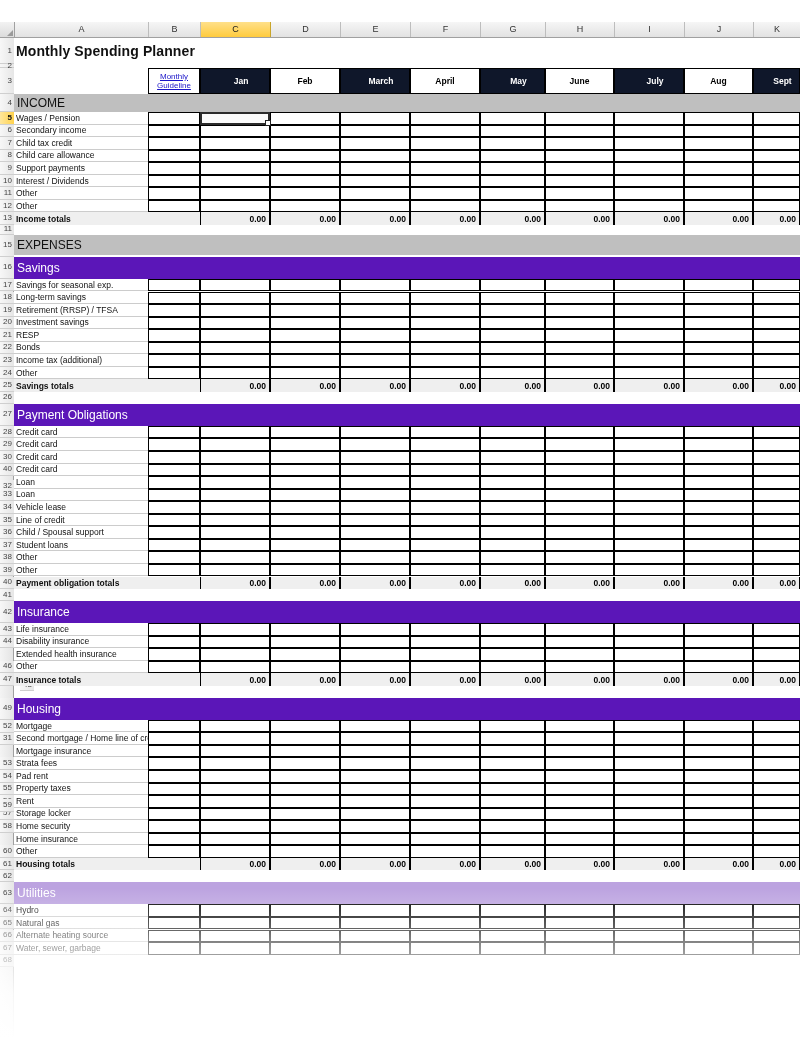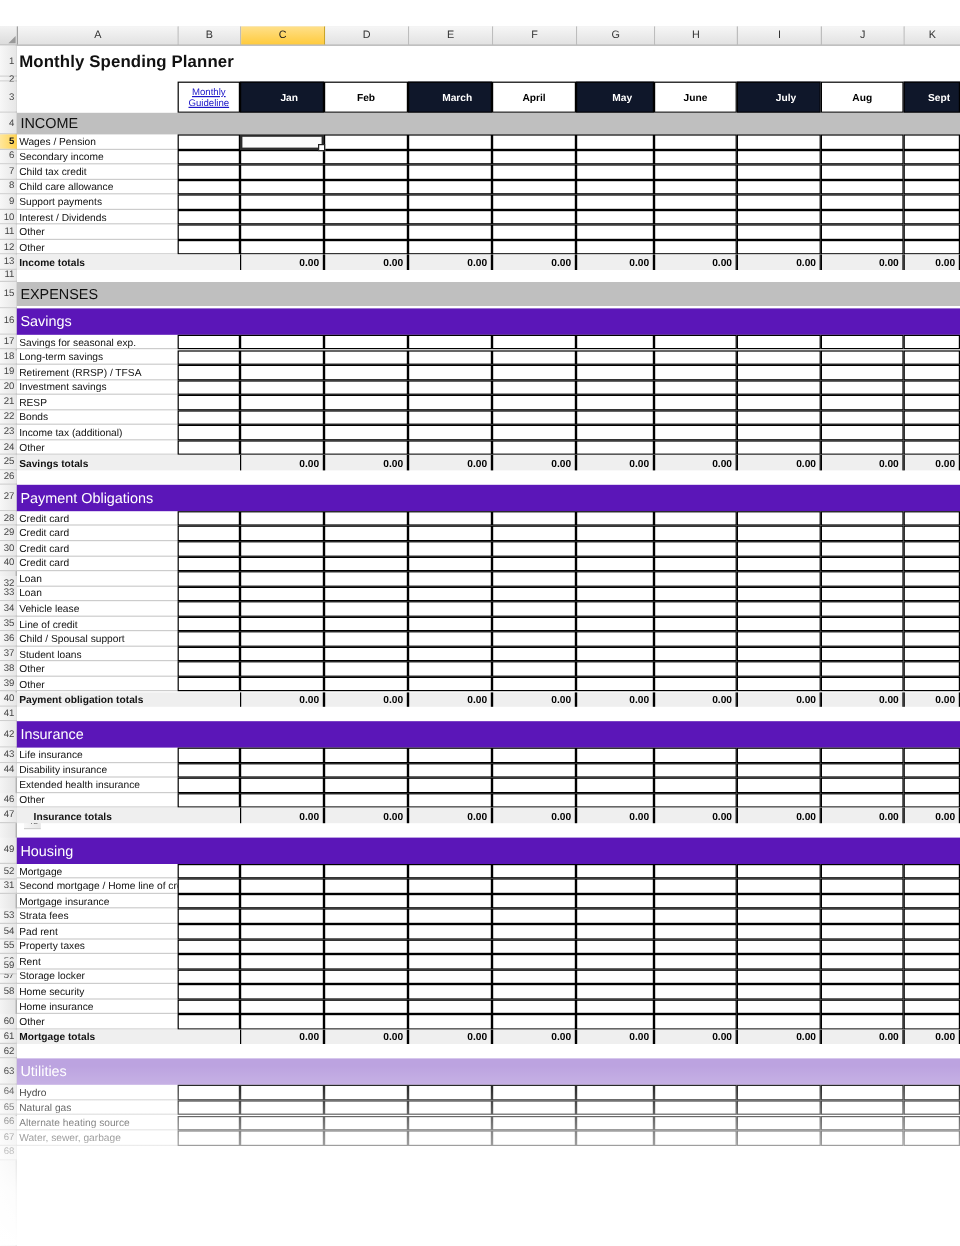--- a/index.html
+++ b/index.html
@@ -698,21 +698,21 @@
         <div class="cell bx" style="left: 256px; width: 70px;"></div>
         <div class="cell bx" style="left: 326px; width: 70px;"></div>
         <div class="cell bx" style="left: 396px; width: 70px;"></div>
         <div class="cell bx" style="left: 466px; width: 65px;"></div>
         <div class="cell bx" style="left: 531px; width: 69px;"></div>
         <div class="cell bx" style="left: 600px; width: 70px;"></div>
         <div class="cell bx" style="left: 670px; width: 69px;"></div>
         <div class="cell bx" style="left: 739px; width: 47px;"></div>
       </div>
       <div class="row totalrow" style="top: 635.25px; height: 12.55px;">
-        <div class="cell label" style="left: 12px; width: 134px;">Insurance totals</div>
+        <div class="cell label" style="left: 0px; width: 134px;">Insurance totals</div>
         <div class="cell num bx-l bx-r" style="left: 186px; width: 70px;">0.00</div>
         <div class="cell num bx-l bx-r" style="left: 256px; width: 70px;">0.00</div>
         <div class="cell num bx-l bx-r" style="left: 326px; width: 70px;">0.00</div>
         <div class="cell num bx-l bx-r" style="left: 396px; width: 70px;">0.00</div>
         <div class="cell num bx-l bx-r" style="left: 466px; width: 65px;">0.00</div>
         <div class="cell num bx-l bx-r" style="left: 531px; width: 69px;">0.00</div>
         <div class="cell num bx-l bx-r" style="left: 600px; width: 70px;">0.00</div>
         <div class="cell num bx-l bx-r" style="left: 670px; width: 69px;">0.00</div>
         <div class="cell num bx-l bx-r" style="left: 739px; width: 47px;">0.00</div>
       </div>
@@ -856,21 +856,21 @@
         <div class="cell bx" style="left: 256px; width: 70px;"></div>
         <div class="cell bx" style="left: 326px; width: 70px;"></div>
         <div class="cell bx" style="left: 396px; width: 70px;"></div>
         <div class="cell bx" style="left: 466px; width: 65px;"></div>
         <div class="cell bx" style="left: 531px; width: 69px;"></div>
         <div class="cell bx" style="left: 600px; width: 70px;"></div>
         <div class="cell bx" style="left: 670px; width: 69px;"></div>
         <div class="cell bx" style="left: 739px; width: 47px;"></div>
       </div>
       <div class="row totalrow" style="top: 819.85px; height: 12.55px;">
-        <div class="cell label" style="left: 0px; width: 134px;">Mortgage totals</div>
+        <div class="cell label" style="left: 0px; width: 134px;">Housing totals</div>
         <div class="cell num bx-l bx-r" style="left: 186px; width: 70px;">0.00</div>
         <div class="cell num bx-l bx-r" style="left: 256px; width: 70px;">0.00</div>
         <div class="cell num bx-l bx-r" style="left: 326px; width: 70px;">0.00</div>
         <div class="cell num bx-l bx-r" style="left: 396px; width: 70px;">0.00</div>
         <div class="cell num bx-l bx-r" style="left: 466px; width: 65px;">0.00</div>
         <div class="cell num bx-l bx-r" style="left: 531px; width: 69px;">0.00</div>
         <div class="cell num bx-l bx-r" style="left: 600px; width: 70px;">0.00</div>
         <div class="cell num bx-l bx-r" style="left: 670px; width: 69px;">0.00</div>
         <div class="cell num bx-l bx-r" style="left: 739px; width: 47px;">0.00</div>
       </div>

